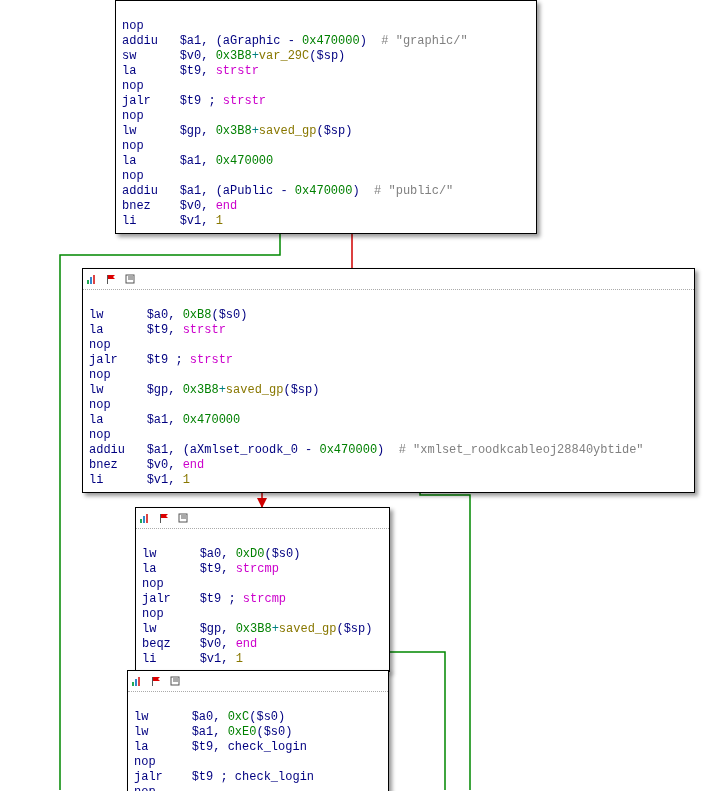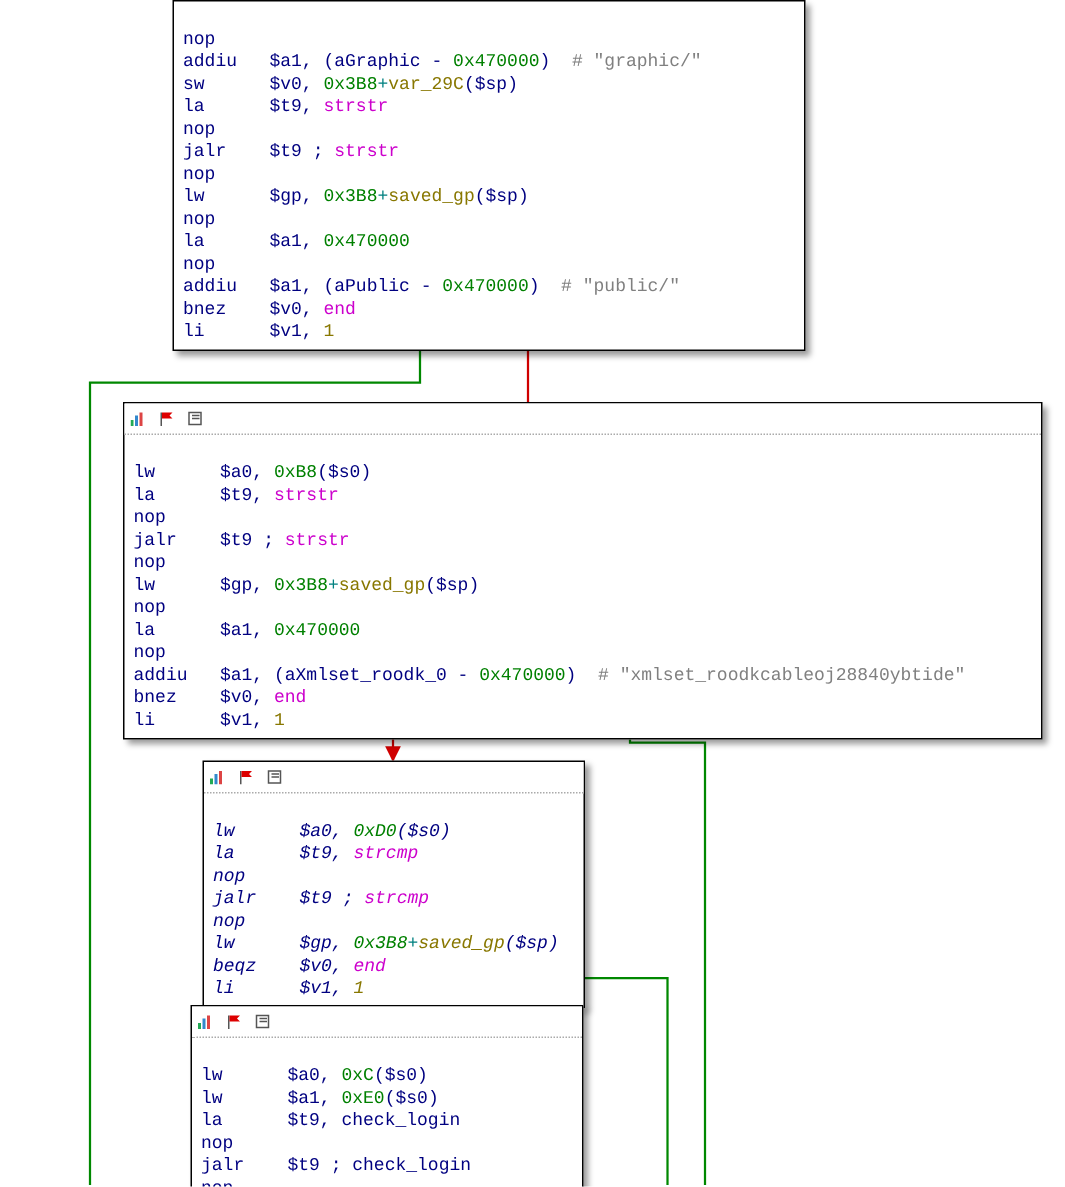--- a/index.html
+++ b/index.html
@@ -122,21 +122,21 @@
 <span class="mnemonic">nop</span>
 <span class="mnemonic">lw</span>      <span class="reg">$gp</span><span>, </span><span class="hex">0x3B8</span><span class="teal">+</span><span class="brown">saved_gp</span><span>(</span><span class="reg">$sp</span><span>)</span>
 <span class="mnemonic">nop</span>
 <span class="mnemonic">la</span>      <span class="reg">$a1</span><span>, </span><span class="hex">0x470000</span>
 <span class="mnemonic">nop</span>
 <span class="mnemonic">addiu</span>   <span class="reg">$a1</span><span>, (aXmlset_roodk_0 - </span><span class="hex">0x470000</span><span>)  </span><span class="comment"># "xmlset_roodkcableoj28840ybtide"</span>
 <span class="mnemonic">bnez</span>    <span class="reg">$v0</span><span>, </span><span class="sym">end</span>
 <span class="mnemonic">li</span>      <span class="reg">$v1</span><span>, </span><span class="brown">1</span></div>
 </div>
 
-<div class="box" style="left:135px; top:507px; width:253px;font-style:italic;">
+<div class="box" style="left:135px; top:507px; width:253px;">
   <div class="icon-bar">
     <svg class="icon" viewBox="0 0 12 10">
         <rect x="0" y="6" width="2" height="4" fill="#2a5"></rect>
         <rect x="3" y="3" width="2" height="7" fill="#38c"></rect>
         <rect x="6" y="1" width="2" height="9" fill="#d44"></rect>
       </svg>
     <svg class="icon" viewBox="0 0 12 10">
         <rect x="1" y="1" width="1" height="9" fill="#555"></rect>
         <path d="M2 1 L9 1 L7 3 L9 5 L2 5 z" fill="#d00"></path>
       </svg>

